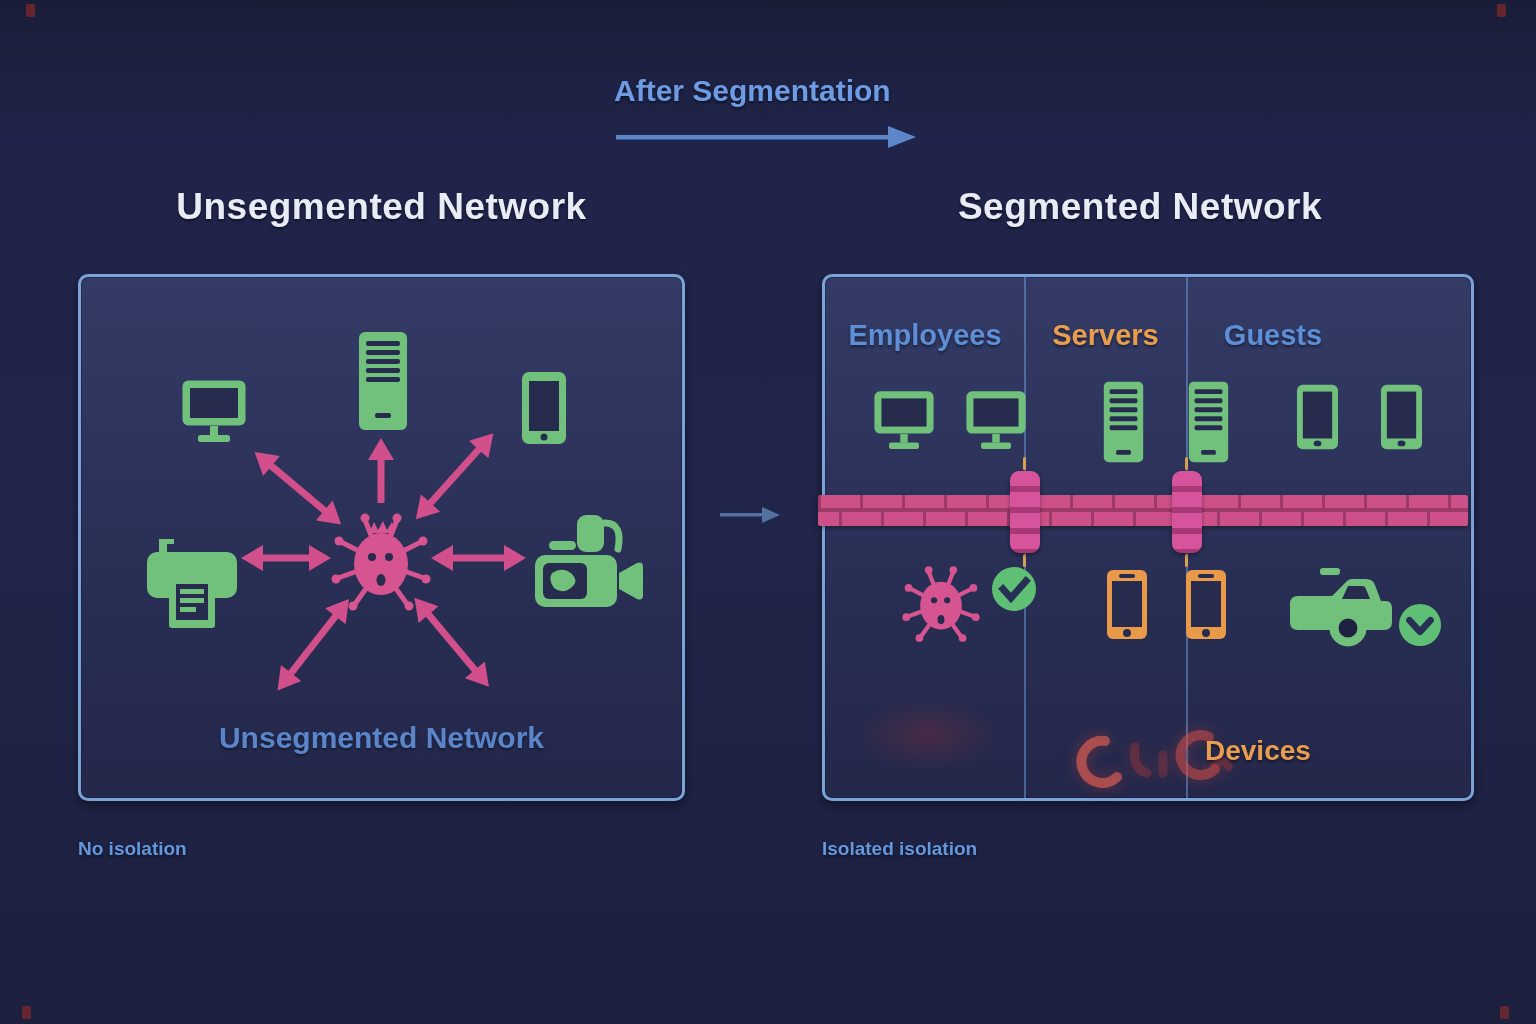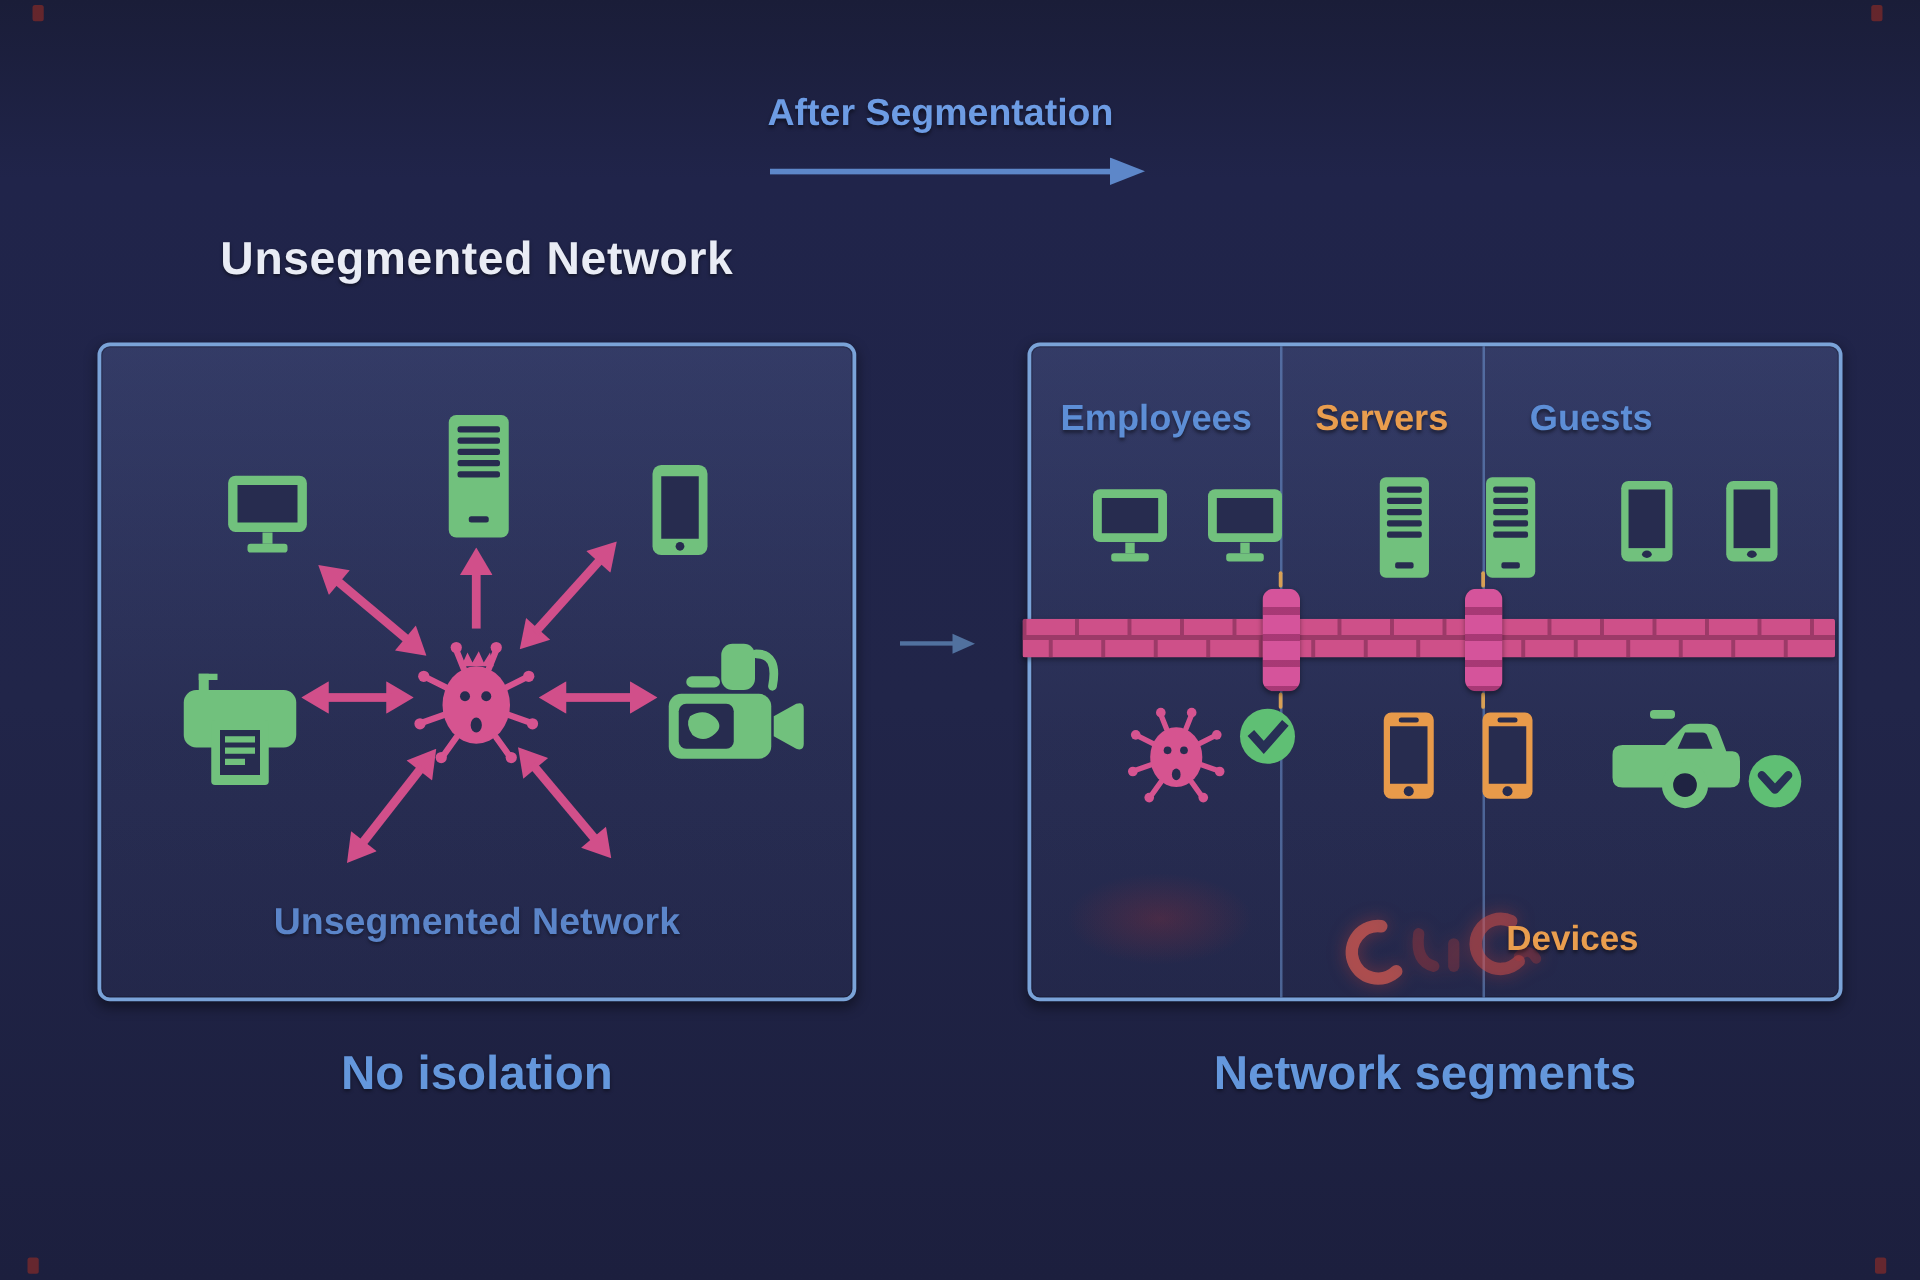--- a/index.html
+++ b/index.html
@@ -6,21 +6,21 @@
   .stage{
     position:relative;width:1536px;height:1024px;overflow:hidden;
     font-family:"Liberation Sans",sans-serif;
     background:linear-gradient(180deg,#1a1d38 0%,#20244a 14%,#212549 55%,#1c1f3e 100%);
   }
   .stage *{position:absolute;box-sizing:border-box;}
 
   
   .blue-label{color:#6d9ce4;font-weight:700;text-shadow:0 2px 3px rgba(0,0,0,.45);}
   .white-heading{color:#e9ecf5;font-weight:700;font-size:37px;letter-spacing:.5px;text-shadow:0 2px 3px rgba(0,0,0,.5);}
-  .caption{font-size:38px;color:#6497dc;font-weight:700;text-align:center;text-shadow:0 2px 3px rgba(0,0,0,.45);}
+  .caption{font-size:19px;color:#6497dc;font-weight:700;text-shadow:0 2px 3px rgba(0,0,0,.45);}
 
   
   .panel{
     border:3px solid #7aa3d8;border-radius:10px;
     background:linear-gradient(180deg,rgba(96,112,168,.30),rgba(80,92,140,.16) 60%,rgba(70,80,126,.12));
     box-shadow:0 4px 10px rgba(0,0,0,.45), inset 0 0 0 1px rgba(0,0,0,.22);
   }
   .panel-left{left:78px;top:274px;width:607px;height:527px;}
   .panel-right{left:822px;top:274px;width:652px;height:527px;}
 
@@ -80,20 +80,21 @@
   <div class="corner-dot" style="left:22px;top:1006px;"></div>
   <div class="corner-dot" style="left:1500px;top:1006px;"></div>
 
   <div class="after-label blue-label">After Segmentation</div>
   <svg style="left:616px;top:126px;" width="300" height="22">
     <rect x="0" y="9" width="274" height="4.5" fill="#5d87c9"></rect>
     <polygon points="272,0 300,11 272,22" fill="#5d87c9"></polygon>
   </svg>
 
   <div class="heading-left white-heading">Unsegmented Network</div>
+  <div class="heading-right white-heading">Segmented Network</div>
 
   <svg style="left:720px;top:505px;" width="60" height="20">
     <rect x="0" y="8" width="44" height="3.5" fill="#51719f"></rect>
     <polygon points="42,2 60,10 42,18" fill="#51719f"></polygon>
   </svg>
 
   <div class="panel panel-left">
 
     <div class="spoke" style="width:165px;transform:rotate(-140deg);">
       <svg style="left:52px;" width="113" height="26" viewBox="0 0 113 26">
@@ -336,15 +337,15 @@
       <path d="M72,22 q-3,22 12,26" fill="none" stroke="#b03a3a" stroke-width="9" stroke-linecap="round" opacity=".35"></path>
       <path d="M100,30 v18" fill="none" stroke="#b03a3a" stroke-width="9" stroke-linecap="round" opacity=".3"></path>
       <path d="M146,12 a20,20 0 1 0 6,32" fill="none" stroke="#d5504a" stroke-width="10" stroke-linecap="round" opacity=".5"></path>
       <path d="M152,40 q8,-8 14,2" fill="none" stroke="#b03a3a" stroke-width="8" stroke-linecap="round" opacity=".35"></path>
     </svg>
 
     <div class="devices-label">Devices</div>
   </div>
 
   <div class="caption caption-left">No isolation</div>
-  <div class="caption caption-right">Network segments</div>
+  <div class="caption caption-right">Isolated isolation</div>
 
 </div>
 
 </body></html>

